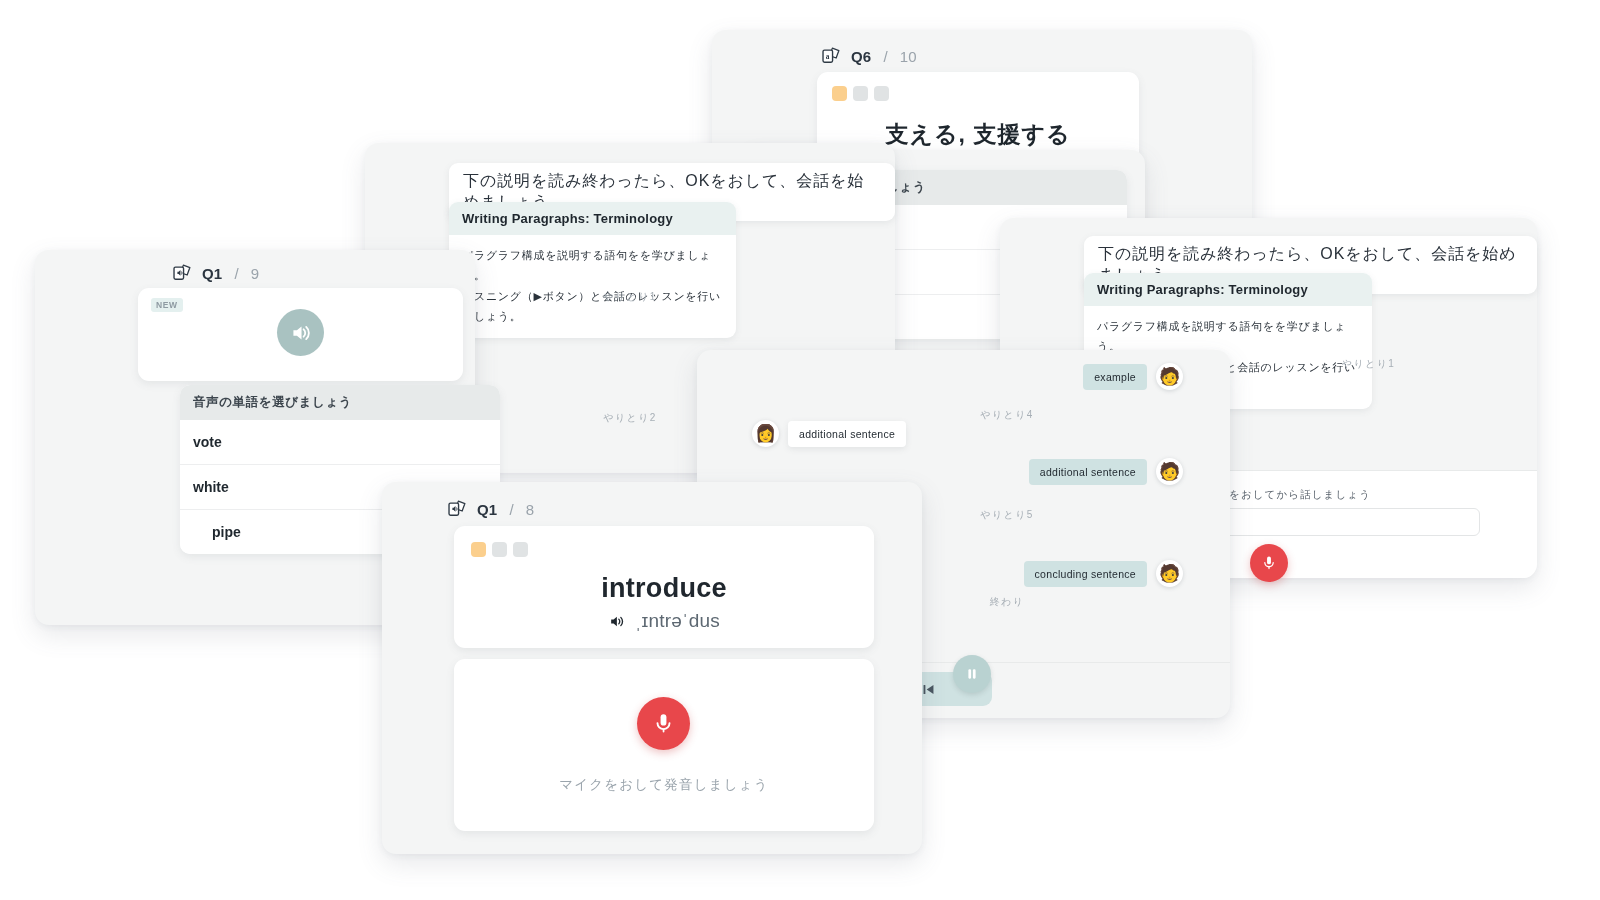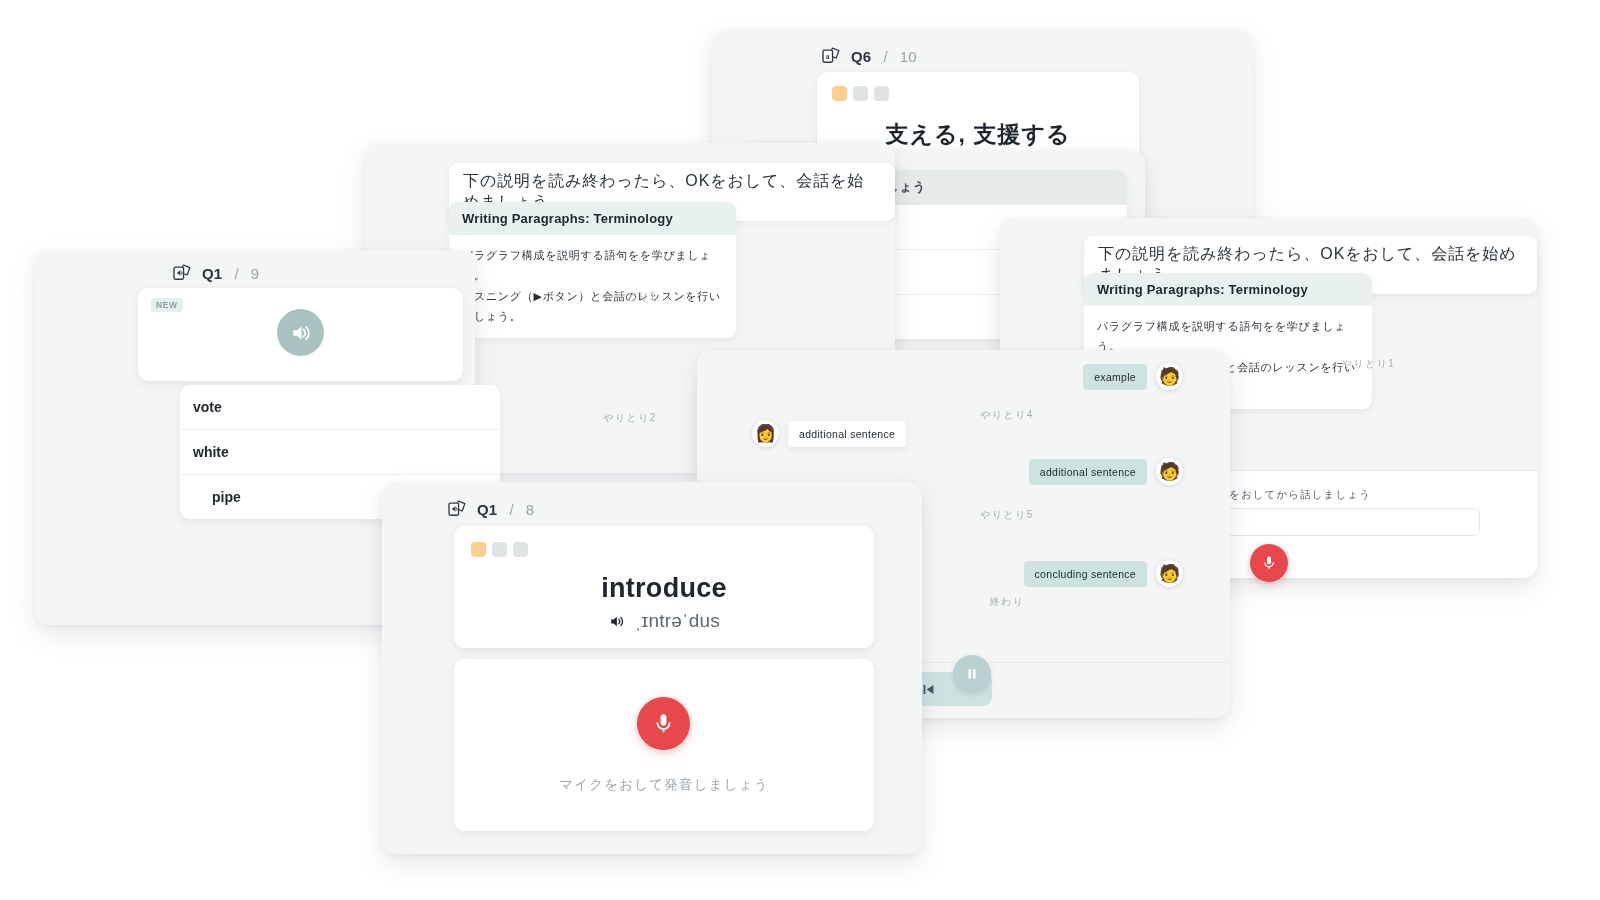--- a/index.html
+++ b/index.html
@@ -281,20 +281,21 @@
       <div class="spk" style="position:absolute;left:139px;top:21px;width:47px;height:47px;">
         <svg width="26" height="26" viewBox="0 0 24 24">
           <path d="M5 9.5 h3.2 l4.3 -3.6 v12.2 l-4.3 -3.6 H5 z" fill="#ffffff"></path>
           <path d="M14.4 8.6 a4.6 4.6 0 0 1 0 6.8" stroke="#ffffff" stroke-width="1.7" fill="none" stroke-linecap="round"></path>
           <path d="M16.8 6.4 a7.6 7.6 0 0 1 0 11.2" stroke="#ffffff" stroke-width="1.7" fill="none" stroke-linecap="round"></path>
         </svg>
       </div>
     </div>
 
     <div class="choicebox" style="position:absolute;left:145px;top:135px;width:320px;">
+      <div class="choicehead">音声の単語を選びましょう</div>
       <div class="choicerow">vote</div>
       <div class="choicerow">white</div>
       <div class="choicerow">pipe</div>
     </div>
   </div>
 
   <div class="card" style="left:1000px;top:218px;width:537px;height:360px;">
     <div class="bubble-note" style="position:absolute;left:84px;top:18px;">下の説明を読み終わったら、OKをおして、会話を始めましょう。</div>
 
     <div class="lessonbox" style="position:absolute;left:84px;top:55px;width:288px;">

